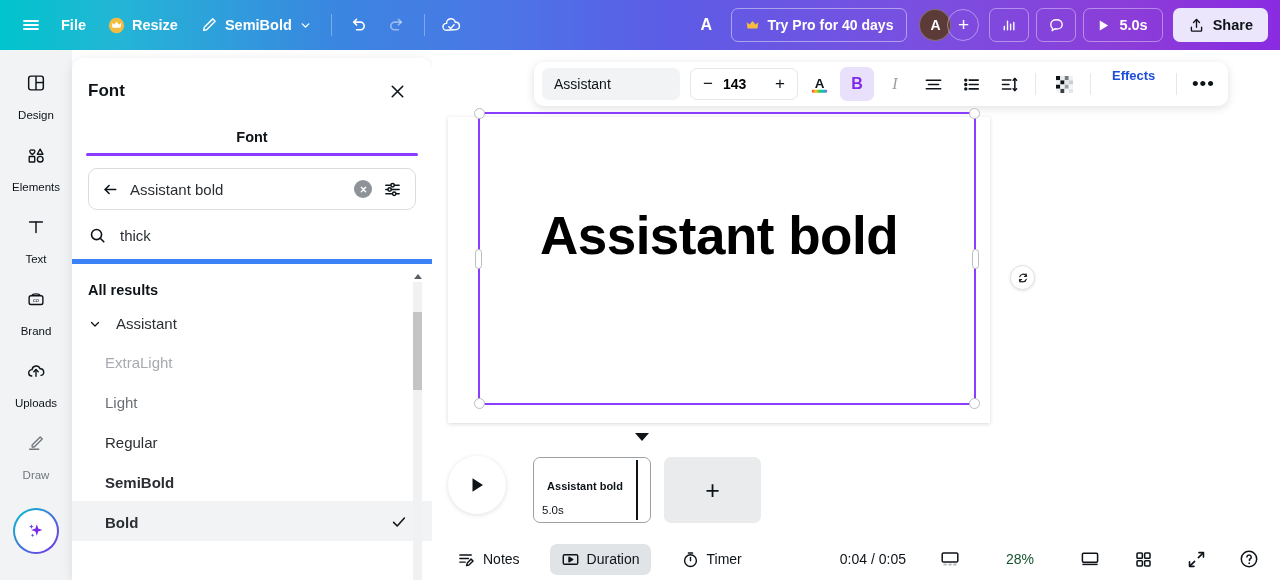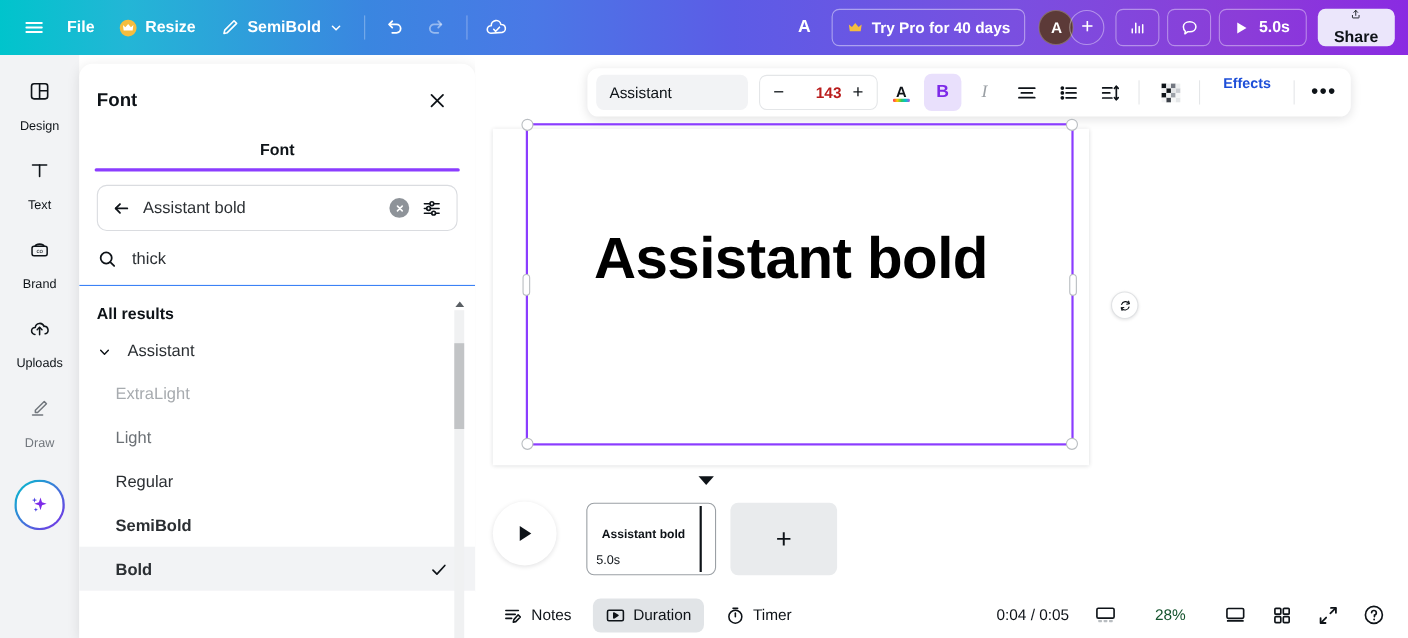--- a/index.html
+++ b/index.html
@@ -59,21 +59,21 @@
   .play-pill {
     display: flex; align-items: center; gap: 8px;
     height: 34px; padding: 0 14px 0 12px; border-radius: 7px;
     border: 1px solid rgba(255,255,255,.4);
     font-size: 14.5px; font-weight: 700; cursor: pointer; color:#fff;
   }
   .share-btn {
     display: flex; align-items: center; gap: 8px;
     height: 34px; padding: 0 15px; border-radius: 7px;
     background: #ebe6fb; color: #0e1318;
-    font-size: 14.5px; font-weight: 700; cursor: pointer; flex-direction: column;
+    font-size: 14.5px; font-weight: 700; cursor: pointer;
   }
   .glyph-A { font-size: 16px; font-weight: 700; letter-spacing: .2px; }
 
   
   .rail {
     position: absolute; top: 50px; left: 0; width: 72px; height: 530px;
     background: #f2f3f5; display: flex; flex-direction: column;
     align-items: center; padding-top: 16px;
   }
   .rail-item {
@@ -123,21 +123,21 @@
     border: 1px solid #dadce0; border-radius: 9px; background: #fff;
   }
   .search-val { flex: 1; font-size: 15px; color: #2b2f33; }
   .clear-circ {
     width: 18px; height: 18px; border-radius: 50%; background: #8e9399;
     color: #fff; font-size: 11px; display:flex; align-items:center; justify-content:center;
     cursor: pointer; font-weight: 700;
   }
   .sub-search {
     display: flex; align-items: center; gap: 13px;
-    padding: 16px 16px 14px; border-bottom: 1px solid #3b82f6;
+    padding: 16px 16px 14px; border-bottom: 5px solid #3b82f6;
   }
   .sub-search-text { font-size: 15px; color: #2b2f33; }
   .results-head { padding: 18px 16px 8px; font-size: 14.5px; font-weight: 700; color: #0e1318; }
   .family-row {
     display: flex; align-items: center; gap: 14px;
     padding: 9px 16px; cursor: pointer;
   }
   .family-name { font-size: 15px; color: #2b2f33; }
   .weight-row {
     display: flex; align-items: flex-end; justify-content: space-between;
@@ -179,21 +179,21 @@
   }
   .sizebox {
     height: 32px; margin-left: 8px; padding: 0 4px;
     border: 1px solid #e4e6e8; border-radius: 7px;
     display: flex; align-items: center; gap: 2px;
   }
   .size-step {
     width: 26px; height: 28px; display:flex; align-items:center; justify-content:center;
     font-size: 17px; color: #0e1318; cursor: pointer; user-select:none;
   }
-  .size-val { width: 42px; text-align: right; font-size: 14px; font-weight: 700; color:#b91c1c; cursor:text;}
+  .size-val { width: 42px; text-align: left; font-size: 14px; font-weight: 700; color:#000000; cursor:text;}
   .fmt-icon {
     width: 34px; height: 34px; border-radius: 7px; margin-left: 2px;
     display: flex; align-items: center; justify-content: center; cursor: pointer;
   }
   .fmt-icon.active { background: #e9e0fc; }
   .fmt-div { width: 1px; height: 22px; background: #e4e6e8; margin: 0 7px; }
   .effects-btn {
     height: 32px; padding: 0 12px; display:flex; 
     font-size: 13px; font-weight: 700; color:#1d4ed8; cursor: pointer; border-radius:7px;
   }
@@ -265,21 +265,21 @@
   .add-page {
     position: absolute; left: 232px; top: 27px; width: 97px; height: 66px;
     background: #e9ebed; border-radius: 7px;
     display: flex; align-items: center; justify-content: center;
     font-size: 25px; color: #0e1318; cursor: pointer; font-weight: 300;
   }
 
   
   .statusbar {
     position: absolute; left: 432px; bottom: 0; width: 848px; height: 42px;
-    display: flex; align-items: center; padding: 0 14px; gap: 8px;
+    display: flex; align-items: center; padding: 0 14px; gap: 19px;
     background: #fff;
   }
   .sb-item {
     display: flex; align-items: center; gap: 7px;
     height: 31px; padding: 0 11px; border-radius: 7px;
     font-size: 14px; color: #0e1318; cursor: pointer;
   }
   .sb-item.active { background: #e1e4e7; }
   .sb-time { font-size: 14px; color: #0e1318; margin-right: 8px; text-align: right; }
   .sb-zoom { font-size: 14px; color: #14532d; margin: 0 20px; }
@@ -383,20 +383,29 @@
   </div>
 
   <div class="rail">
     <div class="rail-item">
       <svg width="22" height="22" viewBox="0 0 24 24" fill="none" stroke="#0e1318" stroke-width="1.6" stroke-linejoin="round">
         <rect x="4" y="4.5" width="16" height="15" rx="2.5"></rect>
           <path d="M12 4.5 V19.5"></path>
           <path d="M12 11.5 H20"></path>
       </svg>
       <span class="rail-label">Design</span>
+    </div>
+    <div class="rail-item">
+      <svg width="22" height="22" viewBox="0 0 24 24" fill="none" stroke="#0e1318" stroke-width="1.5" stroke-linejoin="round">
+        <path d="M5.2 8.3 a1.7 1.7 0 0 1 2.8-1.5 1.7 1.7 0 0 1 2.8 1.5 c0 1.5-2.8 3.2-2.8 3.2 S5.2 9.8 5.2 8.3Z"></path>
+        <path d="M16.5 5.6 L19.6 11.2 H13.4 Z"></path>
+        <rect x="4.6" y="13.6" width="6" height="6" rx=".6"></rect>
+        <circle cx="16.6" cy="16.6" r="3.1"></circle>
+      </svg>
+      <span class="rail-label">Elements</span>
     </div>
     <div class="rail-item">
       <svg width="22" height="22" viewBox="0 0 24 24" fill="none" stroke="#0e1318" stroke-width="1.6" stroke-linecap="round">
         <path d="M5 6.5 H19"></path>
           <path d="M12 6.5 V18"></path>
       </svg>
       <span class="rail-label">Text</span>
     </div>
     <div class="rail-item">
       <svg width="22" height="22" viewBox="0 0 24 24" fill="none" stroke="#0e1318" stroke-width="1.5" stroke-linejoin="round">

